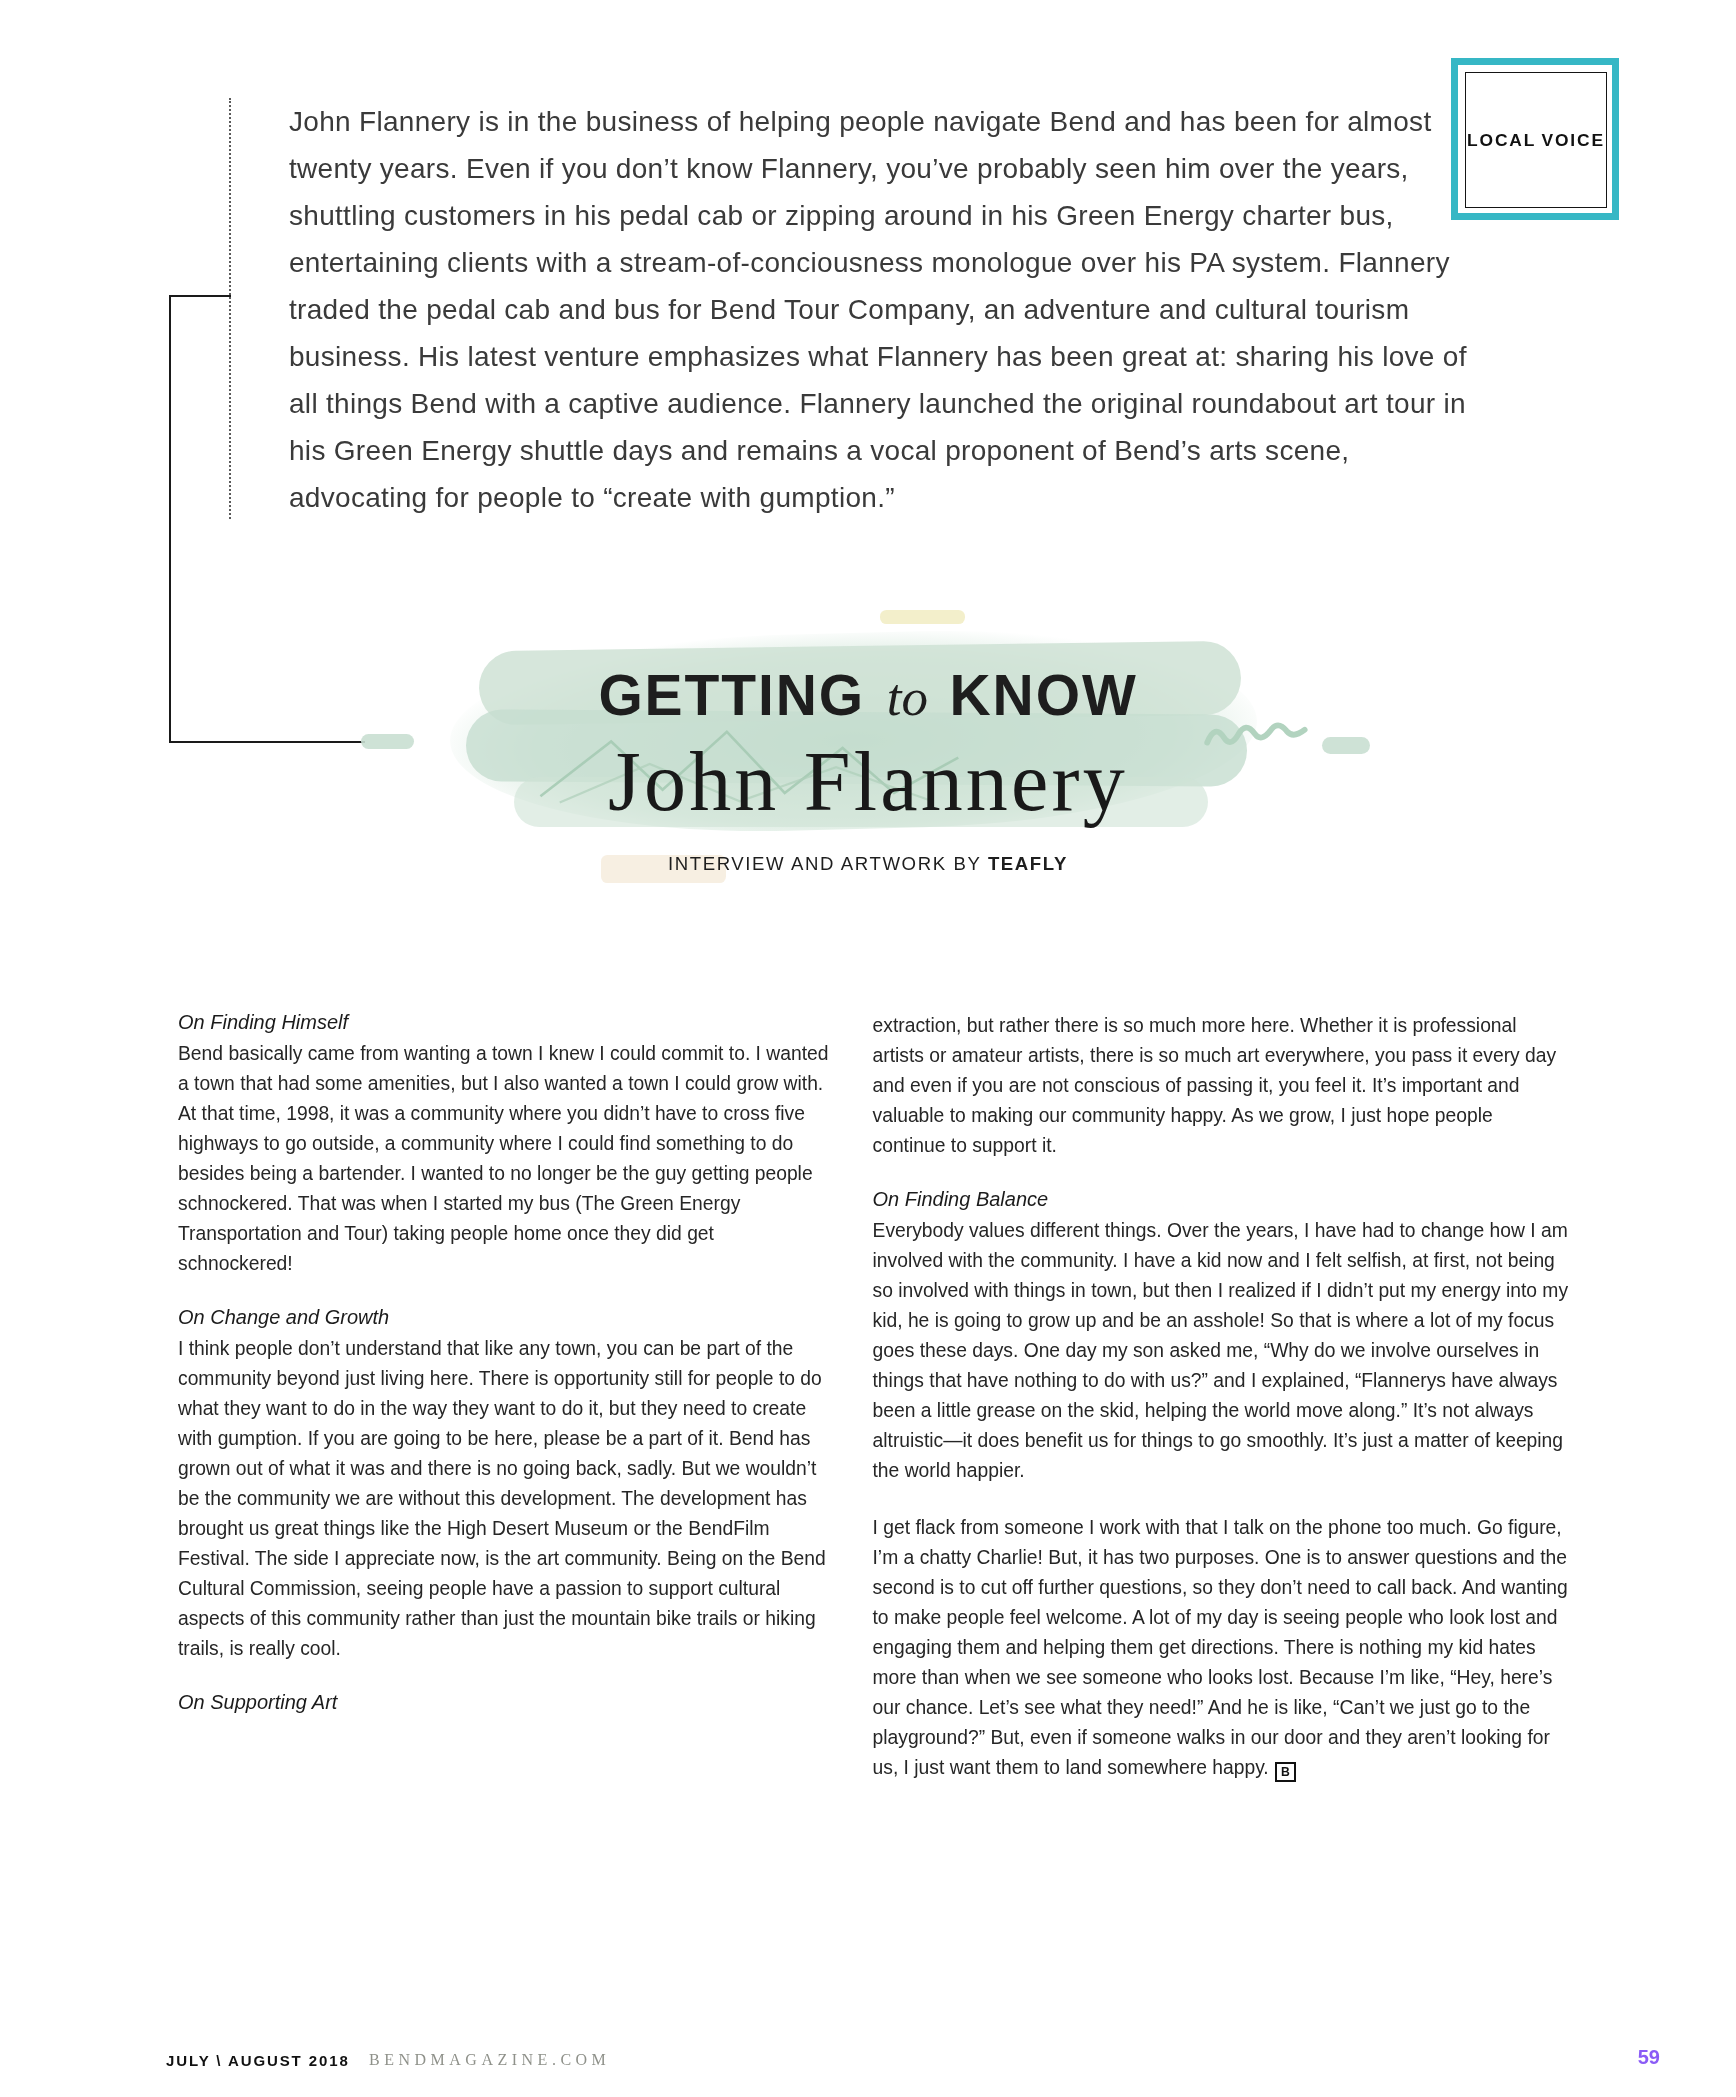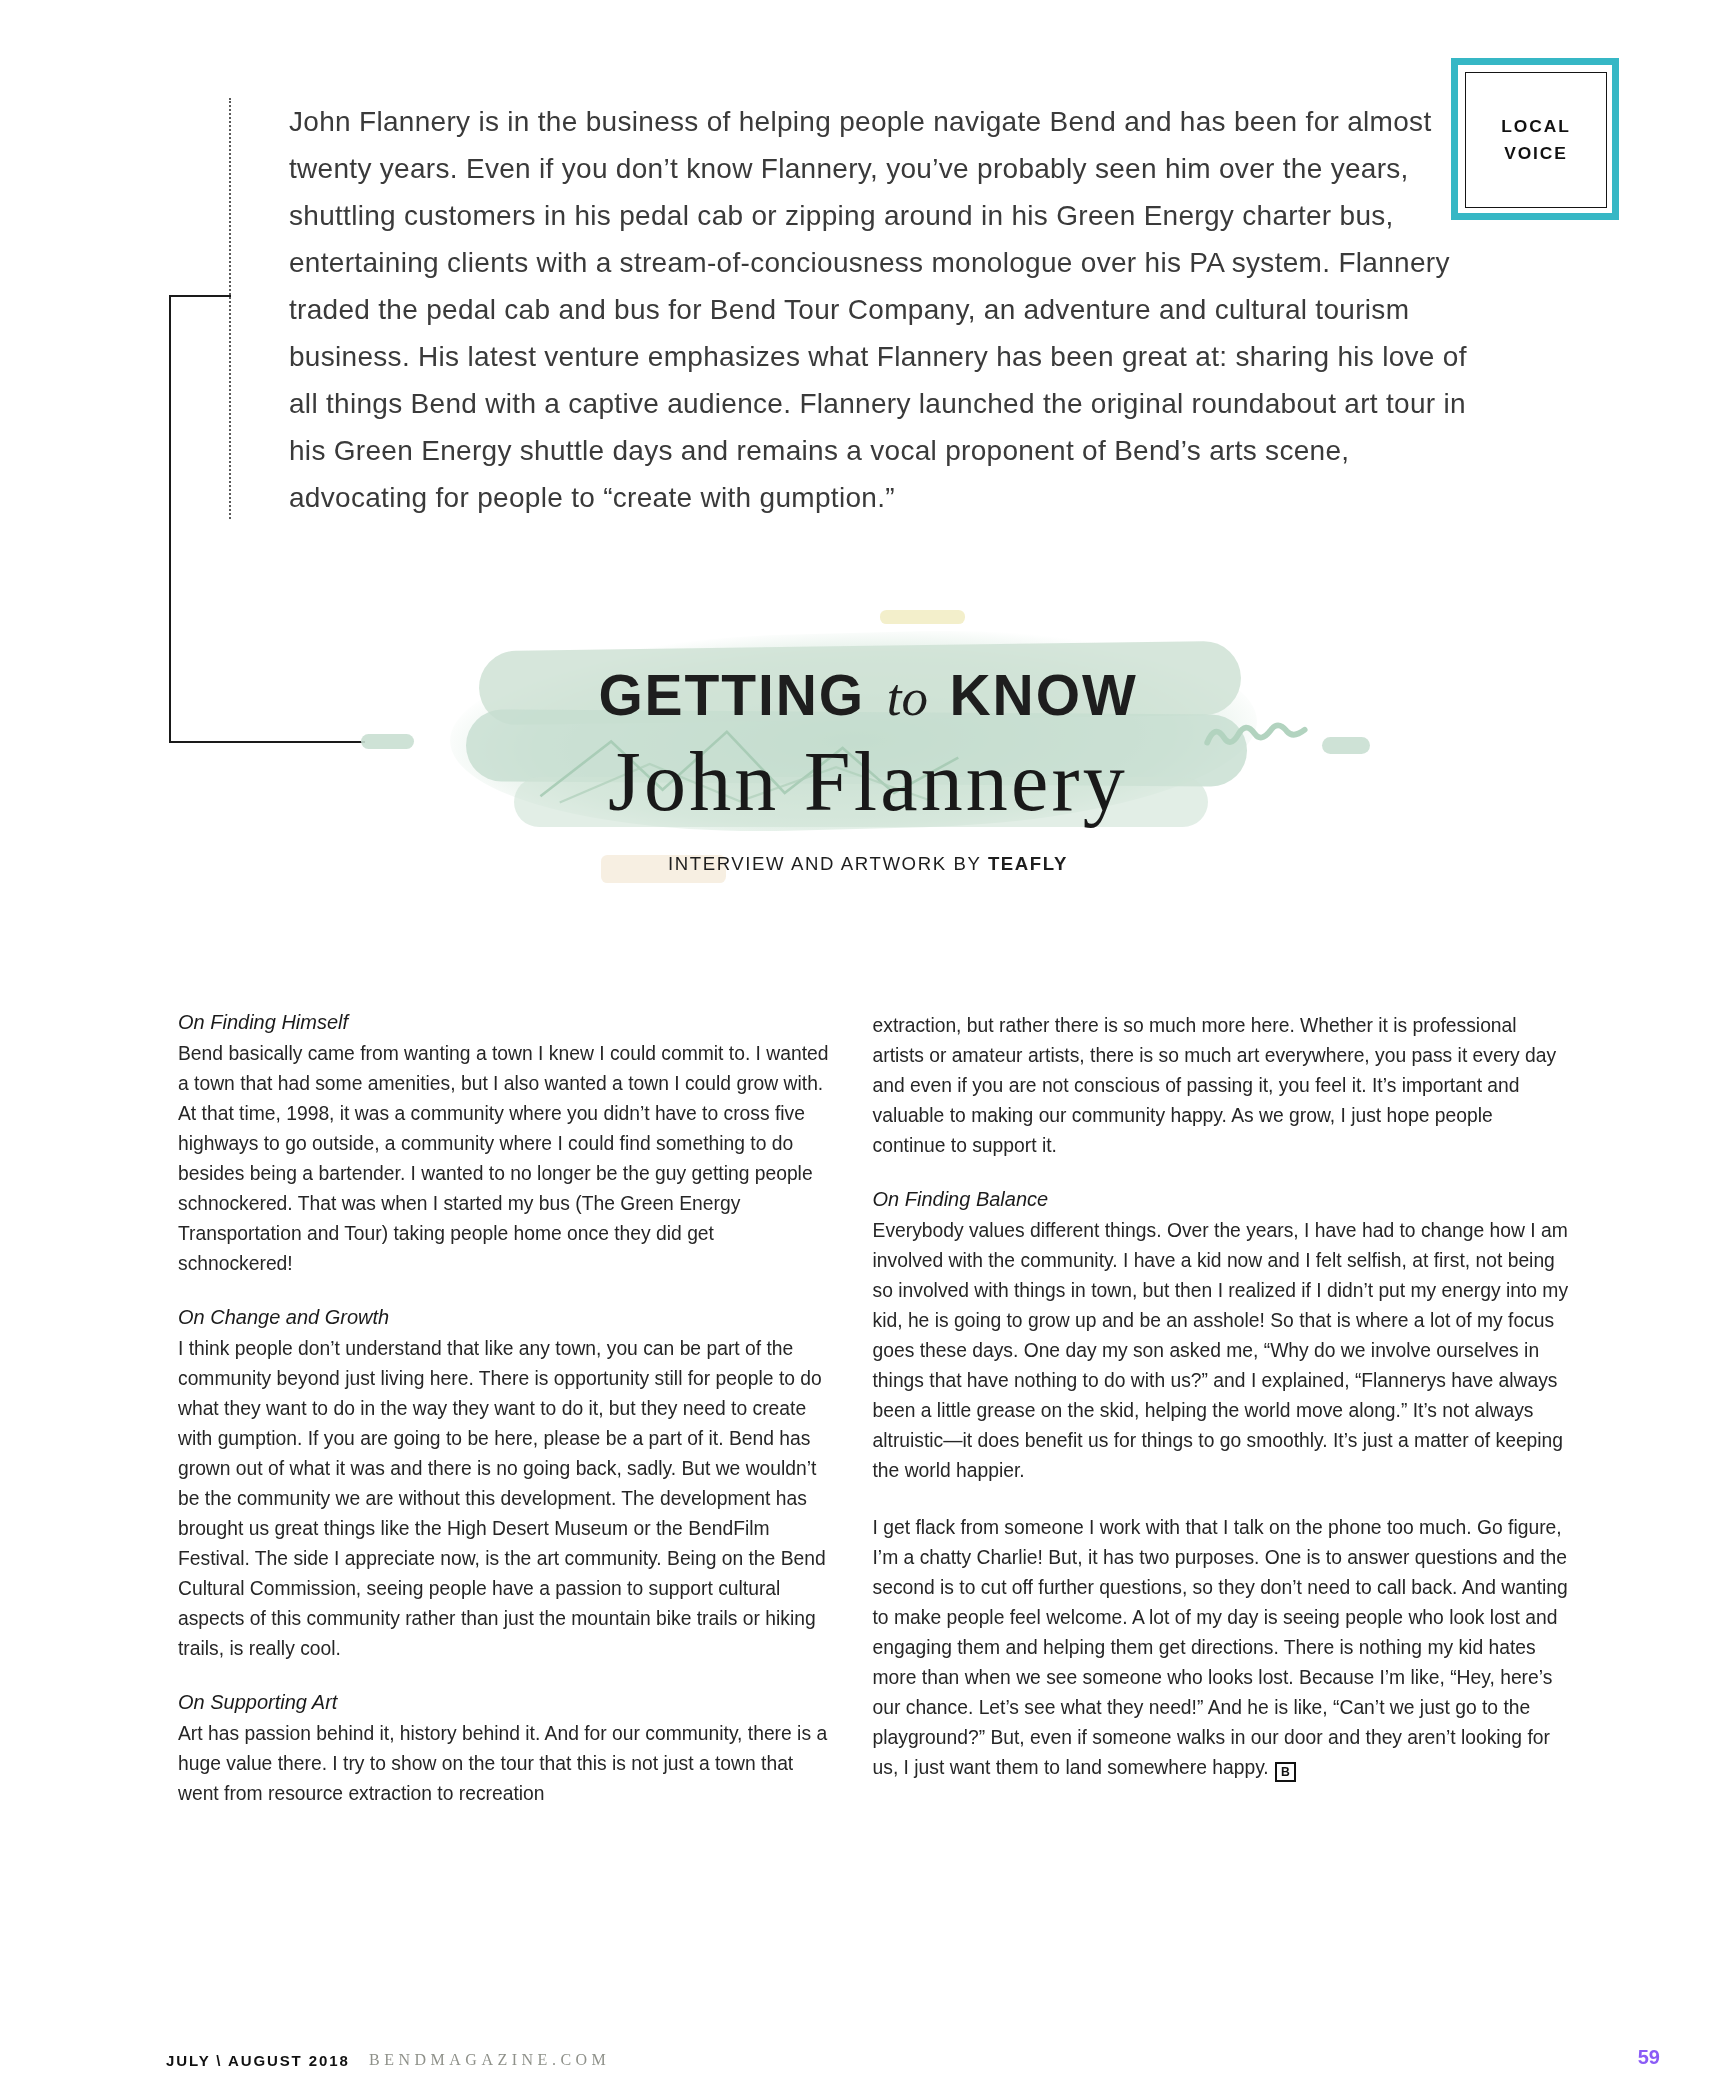--- a/index.html
+++ b/index.html
@@ -36,21 +36,21 @@
   .badge {
     position: absolute; left: 1451px; top: 58px;
     width: 140px; height: 134px;
     border: 7px solid #36b7c5;
     background: #ffffff;
     padding: 7px;
   }
   .badge-inner {
     width: 100%; height: 100%;
     border: 1.9px solid #151515;
-    display: flex; flex-direction: column;
+    display: flex; flex-direction: row;
     align-items: center; justify-content: center;
     gap: 5.1px;
     font-weight: 700; font-size: 17.4px; letter-spacing: 1.9px; color: #111;
   }
 
   
   .wc { position: absolute; z-index: 1; }
   .wc-main {
     left: 450px; top: 633px; width: 807px; height: 196px;
     background: radial-gradient(ellipse at 50% 55%, rgba(183,214,194,0.85) 0%, rgba(203,226,211,0.6) 55%, rgba(203,226,211,0) 74%);
@@ -178,21 +178,20 @@
       <section class="sec">
         <h3 class="sec-heading">On Finding Himself</h3>
         <p class="sec-body">Bend basically came from wanting a town I knew I could commit to. I wanted a town that had some amenities, but I also wanted a town I could grow with. At that time, 1998, it was a community where you didn’t have to cross five highways to go outside, a community where I could find something to do besides being a bartender. I wanted to no longer be the guy getting people schnockered. That was when I started my bus (The Green Energy Transportation and Tour) taking people home once they did get schnockered!</p>
       </section>
       <section class="sec">
         <h3 class="sec-heading">On Change and Growth</h3>
         <p class="sec-body">I think people don’t understand that like any town, you can be part of the community beyond just living here. There is opportunity still for people to do what they want to do in the way they want to do it, but they need to create with gumption. If you are going to be here, please be a part of it. Bend has grown out of what it was and there is no going back, sadly. But we wouldn’t be the community we are without this development. The development has brought us great things like the High Desert Museum or the BendFilm Festival. The side I appreciate now, is the art community. Being on the Bend Cultural Commission, seeing people have a passion to support cultural aspects of this community rather than just the mountain bike trails or hiking trails, is really cool.</p>
       </section>
       <section class="sec">
         <h3 class="sec-heading">On Supporting Art</h3>
-        <p class="sec-body">Art has passion behind it, history behind it. And for our community, there is a huge value there. I try to show on the tour that this is not just a town that went from resource extraction to recreation</p>
       </section>
     </div>
 
     <div class="col-right">
       <section class="sec">
         <p class="sec-body">extraction, but rather there is so much more here. Whether it is professional artists or amateur artists, there is so much art everywhere, you pass it every day and even if you are not conscious of passing it, you feel it. It’s important and valuable to making our community happy. As we grow, I just hope people continue to support it.</p>
       </section>
       <section class="sec">
         <h3 class="sec-heading">On Finding Balance</h3>
         <p class="sec-body">Everybody values different things. Over the years, I have had to change how I am involved with the community. I have a kid now and I felt selfish, at first, not being so involved with things in town, but then I realized if I didn’t put my energy into my kid, he is going to grow up and be an asshole! So that is where a lot of my focus goes these days. One day my son asked me, “Why do we involve ourselves in things that have nothing to do with us?” and I explained, “Flannerys have always been a little grease on the skid, helping the world move along.” It’s not always altruistic—it does benefit us for things to go smoothly. It’s just a matter of keeping the world happier.</p>

